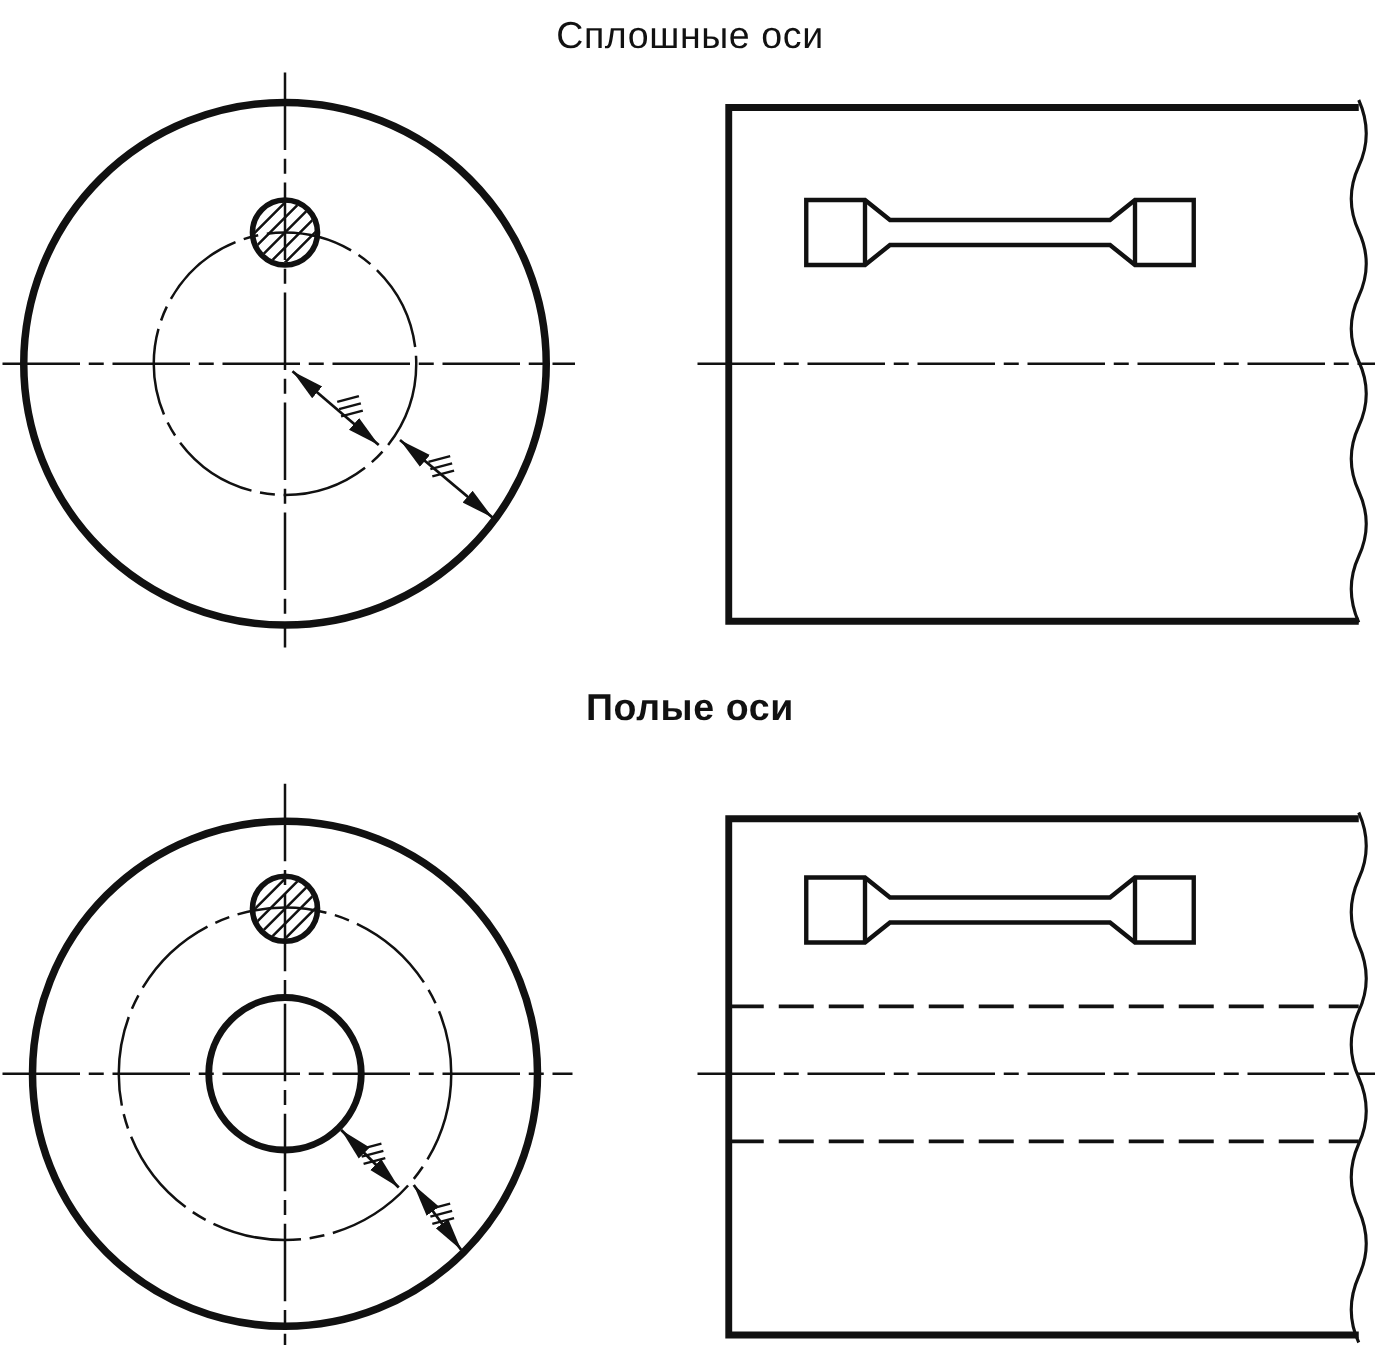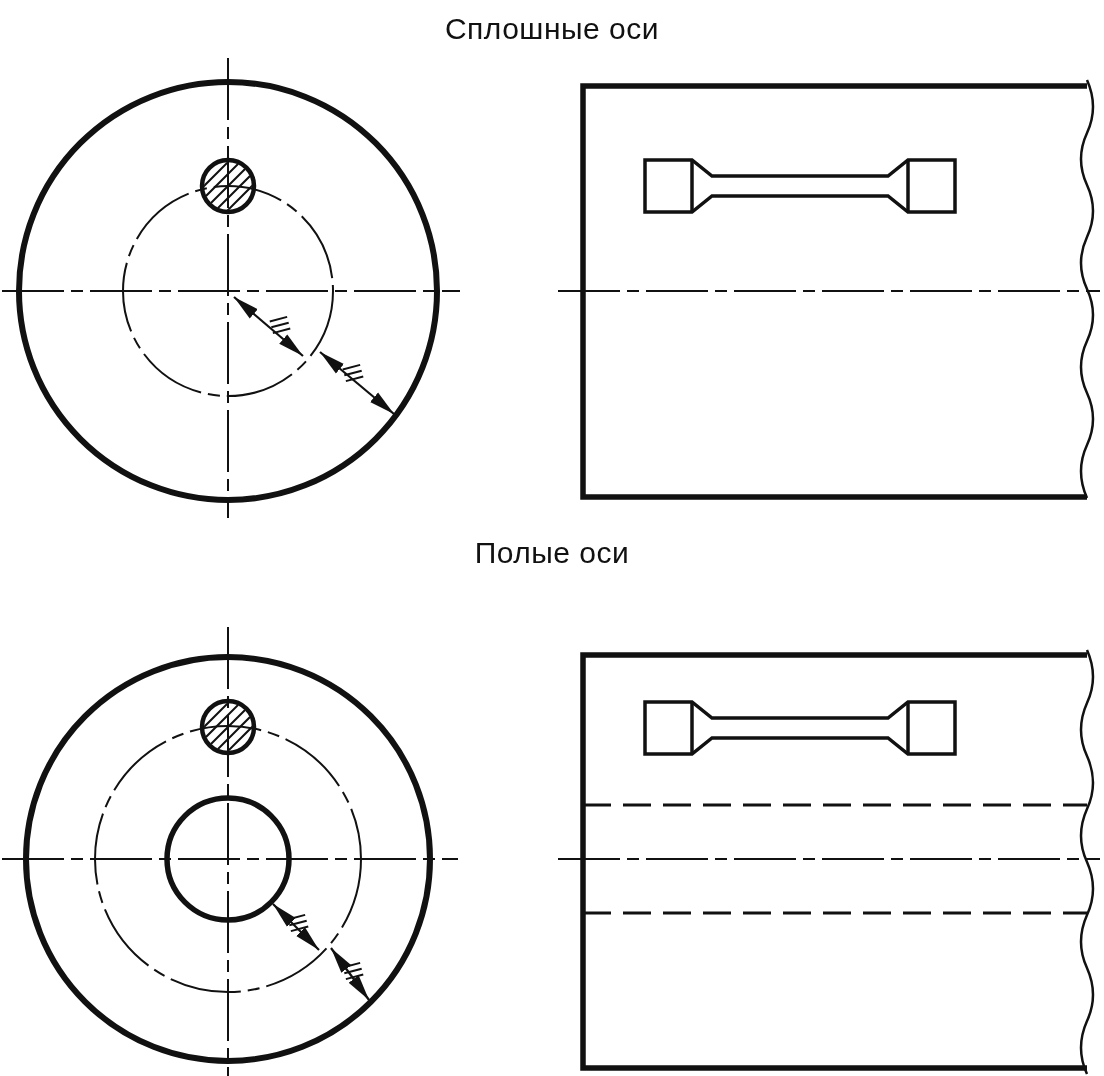--- a/index.html
+++ b/index.html
@@ -19,21 +19,21 @@
     position: absolute;
     left: 0;
     width: 100%;
     text-align: center;
     font-size: 30px;
     line-height: 34px;
     color: var(--ink, #111111);
     letter-spacing: 0.5px;
   }
   .title-solid { top: 2px; margin-top: 10px; }
-  .title-hollow { top: 536px; }
+  .title-hollow { top: 550px; font-weight: bold; }
   svg.drawing {
     position: absolute;
     left: 0;
     top: 0;
     color: var(--ink, #111111);
   }
 </style>
 </head>
 <body>
 

